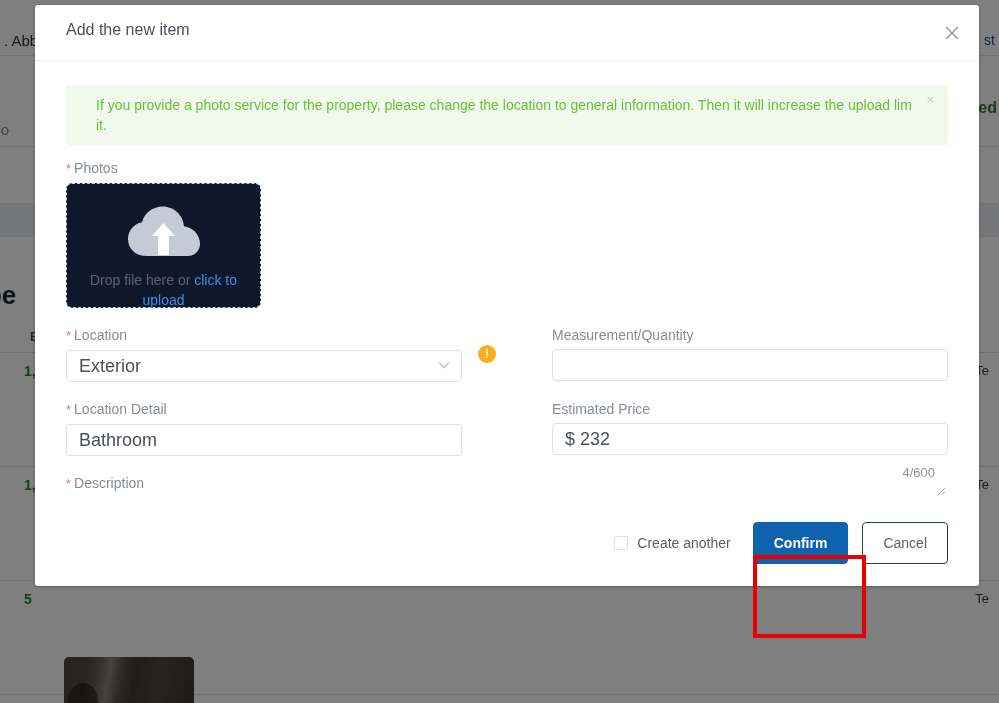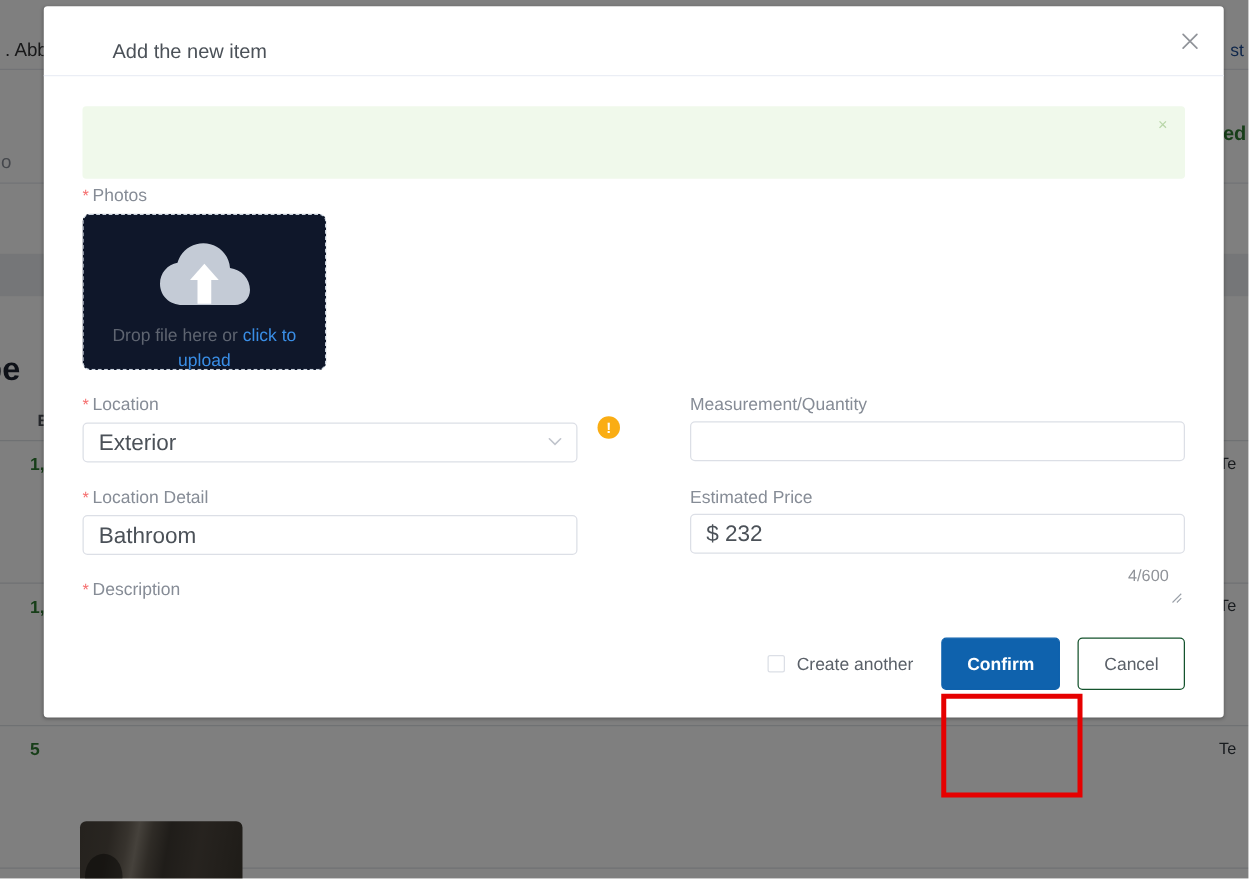--- a/index.html
+++ b/index.html
@@ -172,25 +172,24 @@
   }
   .modal-header {
     position: relative;
     height: 56px;
     border-bottom: 1px solid #ebeef5;
     box-sizing: border-box;
   }
   .modal-title {
     position: absolute;
     left: 31px;
-    top: 29px;
+    top: 17px;
     font-size: 16px;
     color: #4b5158;
     line-height: 16px;
-    margin-left: 24px;
   }
   .modal-close {
     position: absolute;
     right: 17px;
     top: 18px;
     width: 20px;
     height: 20px;
     cursor: pointer;
   }
   .modal-close svg { display: block; }
@@ -222,21 +221,21 @@
     top: 8px;
     font-size: 13px;
     color: #b8d6a8;
     cursor: pointer;
     line-height: 14px;
   }
 
   
   .form {
     position: relative;
-    padding-top: 4px;
+    padding-top: 14px;
   }
   .field-label {
     font-size: 14px;
     color: #868c96;
     line-height: 18px;
     margin-bottom: 5px;
     white-space: nowrap;
   }
   .req-star {
     color: #f56c6c;
@@ -478,20 +477,21 @@
       <div class="modal-close">
         <svg width="20" height="20" viewBox="0 0 20 20" aria-hidden="true">
           <path d="M4.5 4.5 L15.5 15.5 M15.5 4.5 L4.5 15.5" stroke="#909399" stroke-width="1.4" stroke-linecap="round"></path>
         </svg>
       </div>
     </div>
 
     <div class="modal-body">
 
       <div class="alert">
+        <div class="alert-text">If you provide a photo service for the property, please change the location to general information. Then it will increase the upload limit.</div>
         <div class="alert-close">×</div>
       </div>
 
       <div class="form">
 
         <div>
           <div class="field-label">
             <span class="req-star">*</span><span>Photos</span>
           </div>
           <div class="upload-box">

